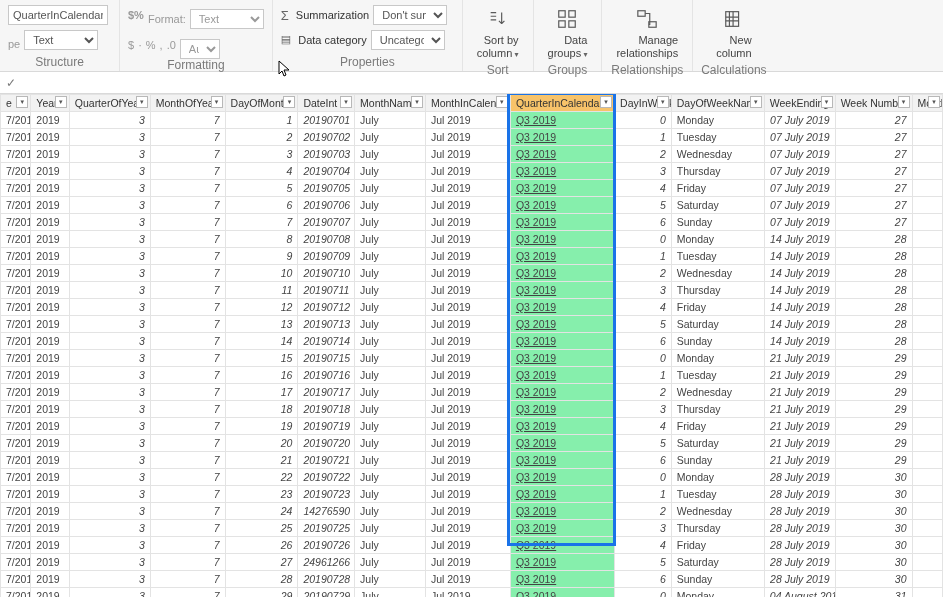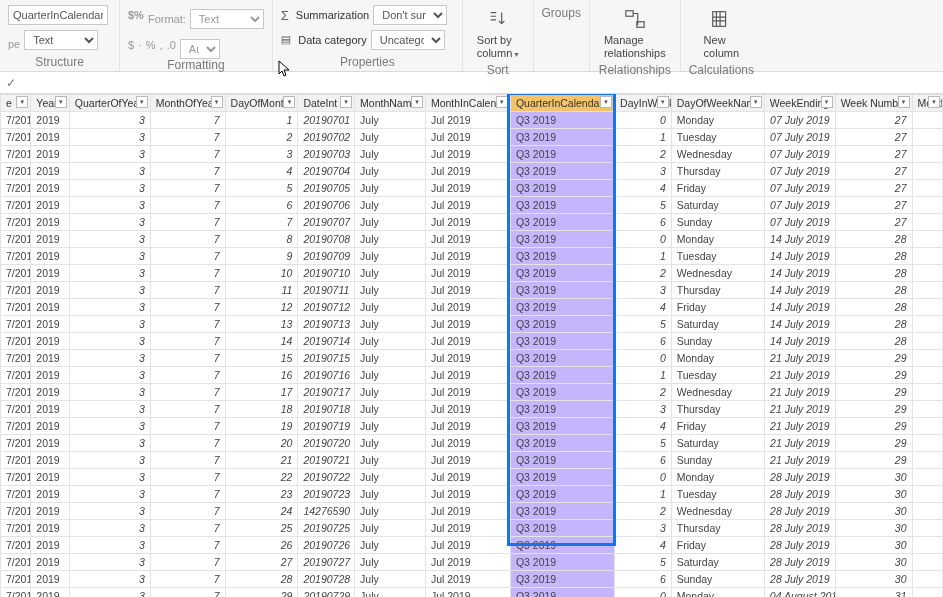--- a/index.html
+++ b/index.html
@@ -11,39 +11,39 @@
 .ribbon-group-label { text-align: center; font-size: 12px; color: #7a7a7a; margin-top: 2px; }
 .ribbon-row { display: flex; align-items: center; gap: 4px; min-height: 22px; }
 .ribbon-select { background: #fff; border: 1px solid #c8c8c8; height: 20px; font-size: 11px; padding: 0 4px; color: #555; }
 .ribbon-select.small { width: 74px; }
 .ribbon-select.med { width: 100px; }
 .ribbon-select.tiny { width: 40px; }
 .grey { color: #999; margin-top: 8px; }
 .ribbon-btn-grey { color: #999; display: inline-flex; align-items: center; gap: 3px; }
 .sigma::before { content: "Σ"; font-size: 13px; margin-right: 3px; color: #666; }
 .cat-icon::before { content: "▤"; font-size: 11px; margin-right: 3px; color: #666; }
-.bigbtn { display: flex; flex-direction: column; align-items: center; justify-content: center; gap: 2px; padding: 2px 6px; color: #444; text-align: left; line-height: 1.15; }
+.bigbtn { display: flex; flex-direction: column; align-items: center; justify-content: center; gap: 2px; padding: 2px 6px; color: #444; text-align: right; line-height: 1.15; }
 .bigbtn .icon { width: 26px; height: 26px; display: flex; align-items: center; justify-content: center; }
 .icon svg { width: 22px; height: 22px; stroke: #5a5a5a; fill: none; stroke-width: 1.3; }
 .chev::after { content: " ▾"; font-size: 8px; color: #666; }
 
 
 .formula-bar { height: 22px; border-bottom: 1px solid #d9d9d9; display: flex; align-items: center; padding-left: 6px; background: #fff; }
 .check-icon::before { content: "✓"; color: #7a7a7a; font-size: 12px; }
 
 
 .grid-wrap { overflow: hidden; }
 table.data { border-collapse: collapse; table-layout: fixed; width: 100%; background: #fff; }
 table.data th, table.data td { border: 1px solid #e3e3e3; padding: 0 5px; height: 16px; line-height: 16px; font-size: 10.5px; white-space: nowrap; overflow: hidden; }
 table.data th { background: #f2f2f2; position: relative; text-align: left; color: #333; font-weight: normal; }
 table.data th .filter { position: absolute; right: 2px; top: 1px; width: 12px; height: 12px; border: 1px solid #b8b8b8; background: #fff; font-size: 7px; line-height: 10px; text-align: center; color: #555; }
 table.data td.num { text-align: right; font-style: italic; color: #444; }
 table.data td.txt { text-align: left; color: #444; }
 th.sel { background: #f7c36a !important; }
-td.selcol { background: #c4b5fd; }
+td.selcol { background: #86efac; text-decoration: underline; }
 .sel-outline { position: absolute; border: 3px solid #1a73e8; pointer-events: none; }
 
 
 col.c-datetrunc { width: 30px; }
 col.c-year { width: 38px; }
 col.c-qoy { width: 80px; }
 col.c-moy { width: 74px; }
 col.c-dom { width: 72px; }
 col.c-dateint { width: 56px; }
 col.c-mname { width: 70px; }
@@ -114,20 +114,32 @@
             <path d="M4 5h6M4 9h6M4 13h6M16 5v12m0 0l-3-3m3 3l3-3"></path>
           </svg>
         </span>
       <span class="chev" style="white-space:pre;">Sort by
 column</span>
     </div>
     <div class="ribbon-group-label">Sort</div>
   </div>
 
   <div class="ribbon-group">
+    <div class="bigbtn">
+      <span class="icon">
+          <svg viewBox="0 0 24 24">
+            <rect x="3" y="3" width="7" height="7"></rect>
+            <rect x="14" y="3" width="7" height="7"></rect>
+            <rect x="3" y="14" width="7" height="7"></rect>
+            <rect x="14" y="14" width="7" height="7"></rect>
+          </svg>
+        </span>
+      <span class="chev" style="white-space:pre;">Data
+groups</span>
+    </div>
     <div class="ribbon-group-label">Groups</div>
   </div>
 
   <div class="ribbon-group">
     <div class="bigbtn">
       <span class="icon">
           <svg viewBox="0 0 24 24">
             <rect x="2" y="3" width="8" height="6"></rect>
             <rect x="14" y="15" width="8" height="6"></rect>
             <path d="M10 6h5v12h-1"></path>
@@ -610,21 +622,21 @@
           <td class="num">28 July 2019</td>
           <td class="num">30</td>
           <td class="txt"></td>
         </tr>
         <tr>
           <td class="txt">7/2019</td>
           <td class="txt">2019</td>
           <td class="num">3</td>
           <td class="num">7</td>
           <td class="num">27</td>
-          <td class="num">20190727</td>
+          <td class="num">24961266</td>
           <td class="txt">July</td>
           <td class="txt">Jul 2019</td>
           <td class="txt selcol">Q3 2019</td>
           <td class="num">5</td>
           <td class="txt">Saturday</td>
           <td class="num">28 July 2019</td>
           <td class="num">30</td>
           <td class="txt"></td>
         </tr>
         <tr>

